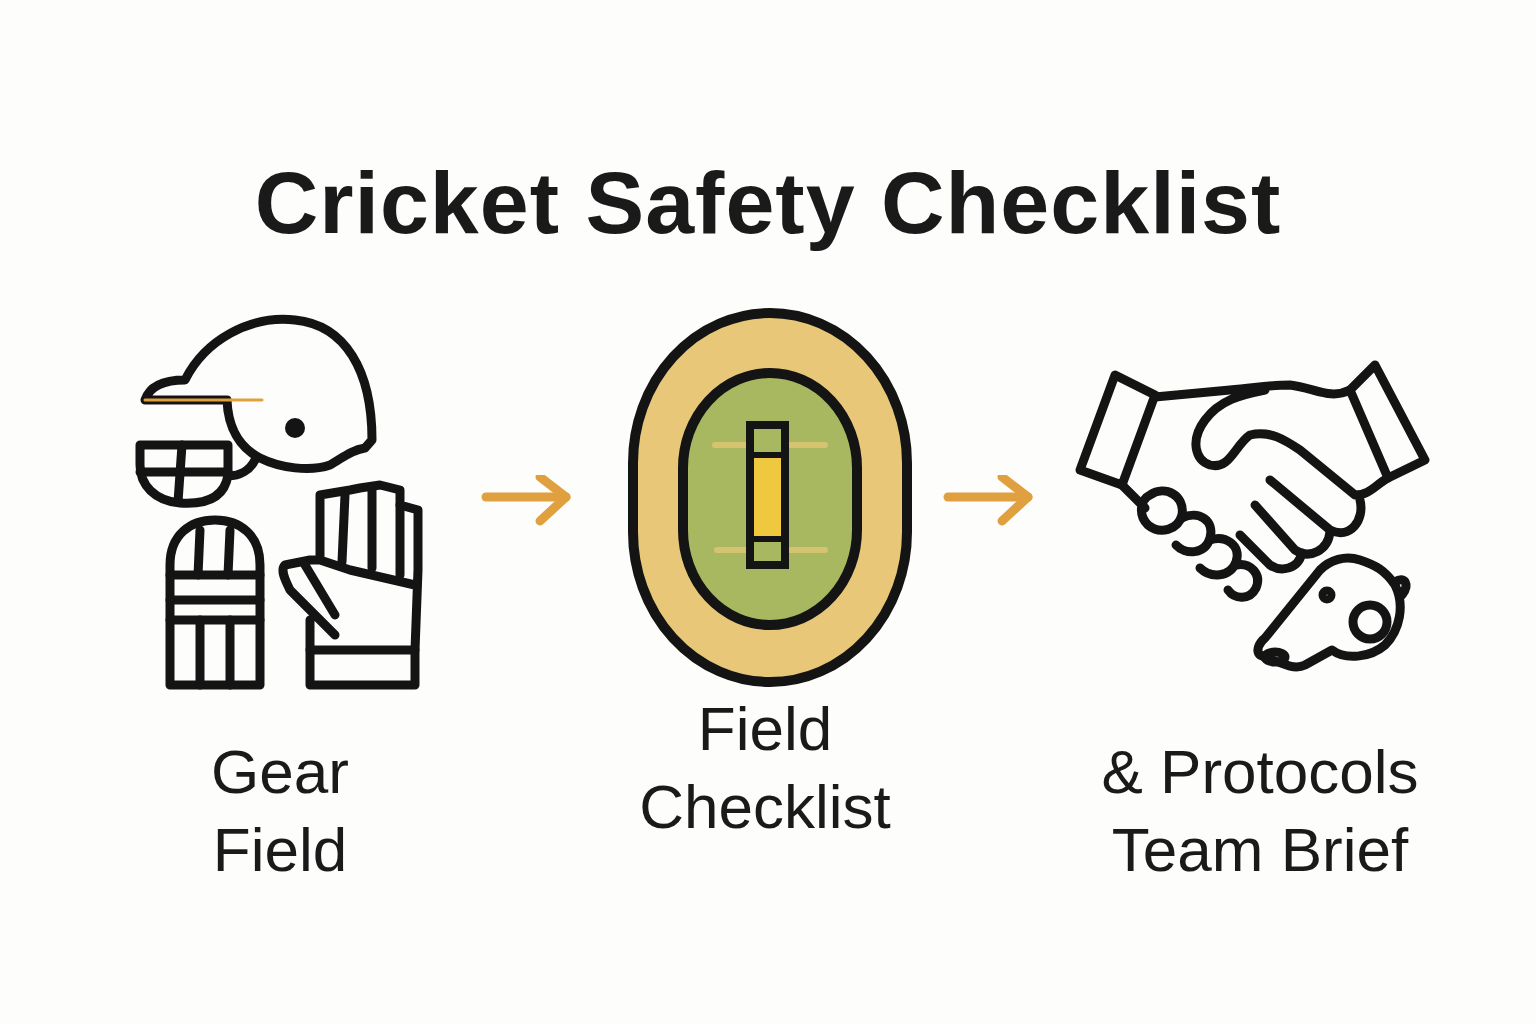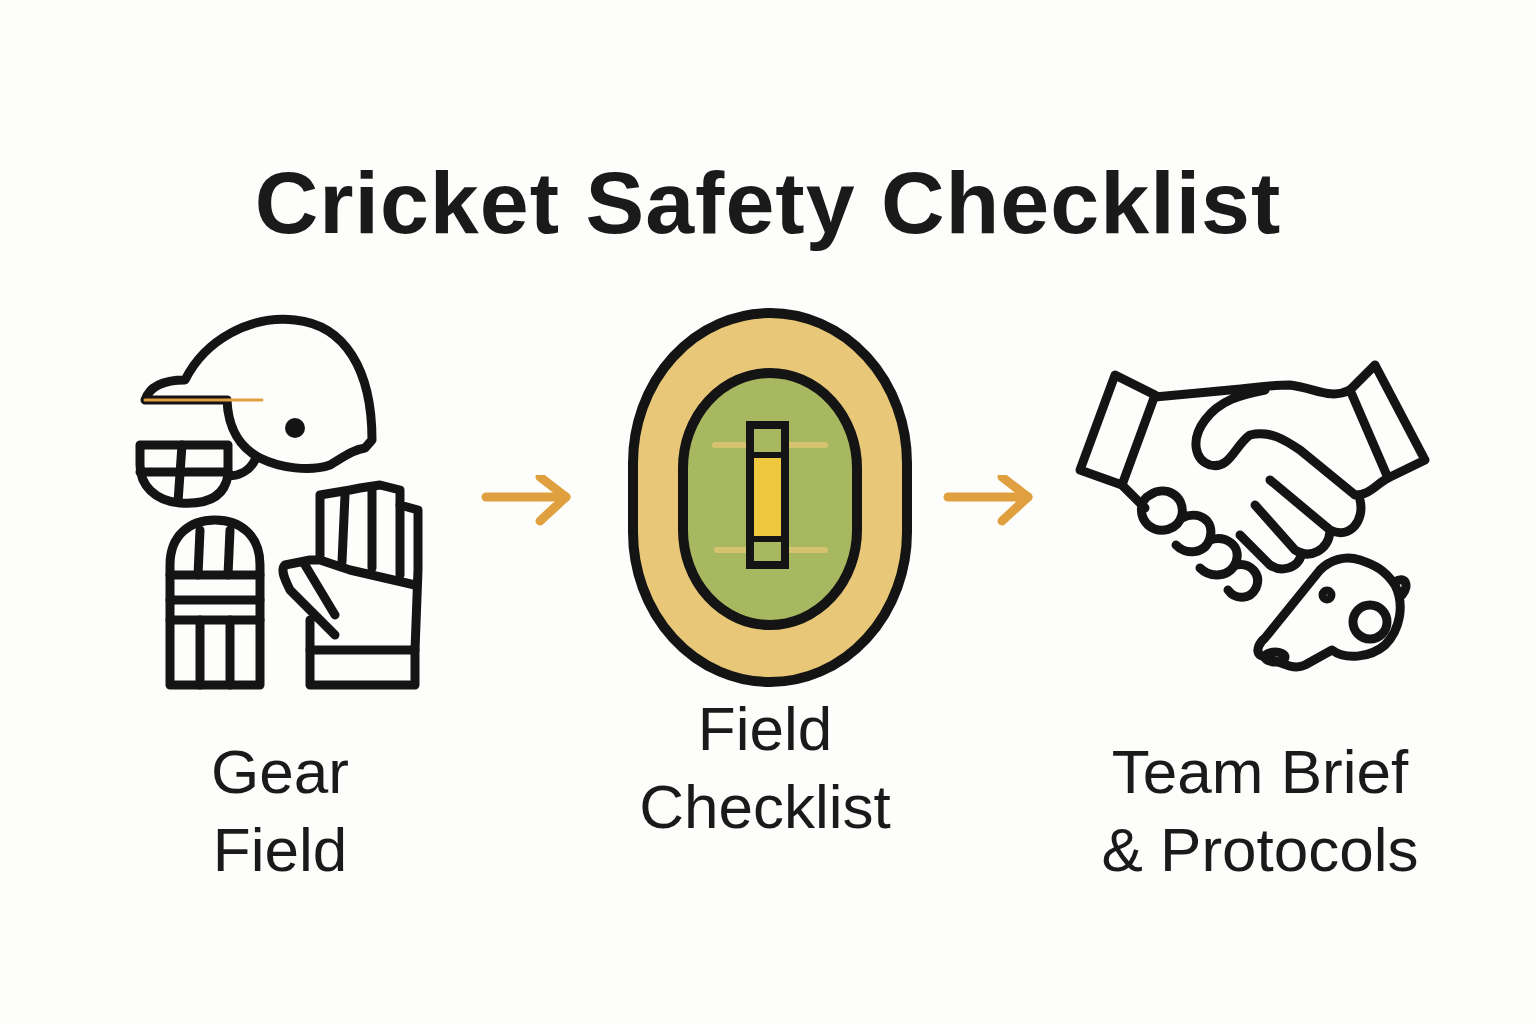--- a/index.html
+++ b/index.html
@@ -108,15 +108,15 @@
 
 <div class="label" style="left:130px; top:733px; width:300px;">
   <div>Gear</div>
   <div>Field</div>
 </div>
 <div class="label" style="left:565px; top:690px; width:400px;">
   <div>Field</div>
   <div>Checklist</div>
 </div>
 <div class="label" style="left:1040px; top:733px; width:440px;">
+  <div>&amp; Protocols</div>
   <div>Team Brief</div>
-  <div>&amp; Protocols</div>
 </div>
 
 </body></html>

